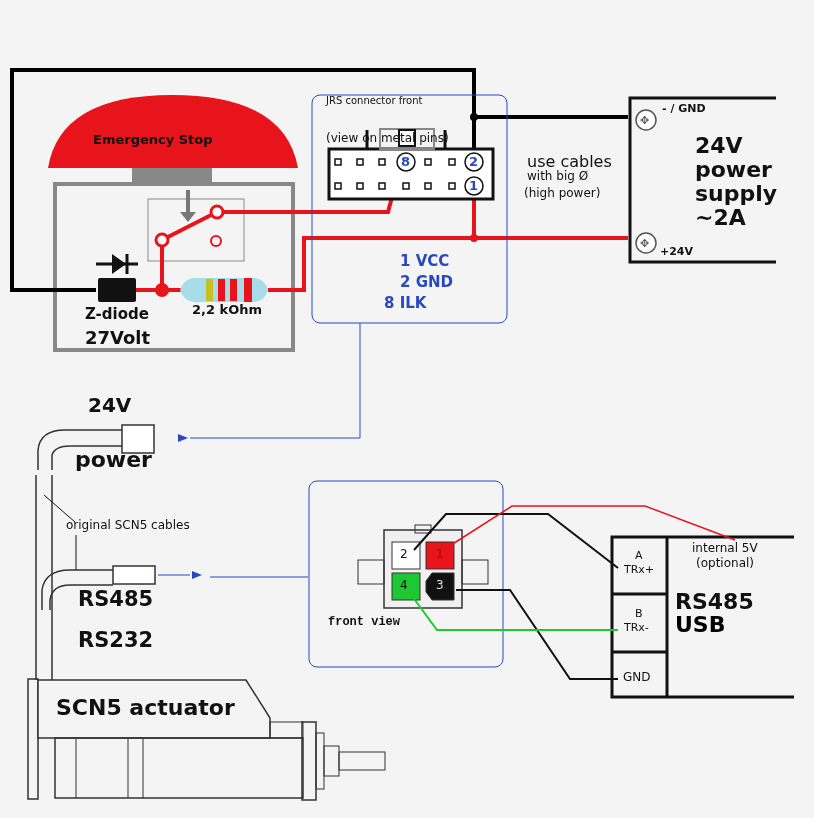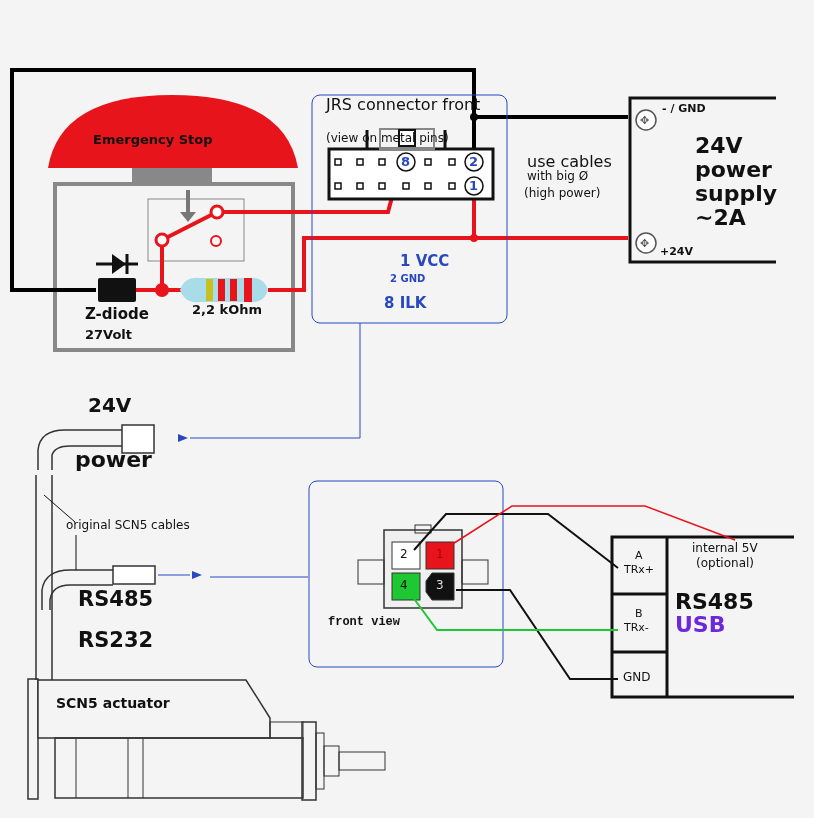--- a/index.html
+++ b/index.html
@@ -124,62 +124,62 @@
   <line x1="612" y1="652" x2="667" y2="652" stroke="#111" stroke-width="3"></line>
 
   <polyline points="414,550 446,514 548,514 618,568" fill="none" stroke="#111" stroke-width="2"></polyline>
   <polyline points="448,547 512,506 645,506 735,540" fill="none" stroke="#e8141c" stroke-width="1.5"></polyline>
   <polyline points="456,590 510,590 570,679 618,679" fill="none" stroke="#111" stroke-width="2"></polyline>
   <polyline points="412,596 437,630 618,630" fill="none" stroke="#1ec832" stroke-width="2"></polyline>
 </svg>
 
 <div class="lbl bold" style="left:93px;top:132px;font-size:13px;">Emergency Stop</div>
 <div class="lbl bold" style="left:85px;top:305px;font-size:15px;">Z-diode</div>
-<div class="lbl bold" style="left:85px;top:327px;font-size:13px;">27Volt</div>
+<div class="lbl bold" style="left:85px;top:327px;font-size:18px;">27Volt</div>
 <div class="lbl bold" style="left:192px;top:302px;font-size:13px;">2,2 kOhm</div>
 
-<div class="lbl" style="left:326px;top:95px;font-size:16px;">JRS  connector front</div>
+<div class="lbl" style="left:326px;top:95px;font-size:10px;">JRS  connector front</div>
 <div class="lbl" style="left:326px;top:111px;font-size:12px;margin-top:20px;">(view on metal pins)</div>
 <div class="lbl bold blue" style="left:401px;top:154px;font-size:13px;">8</div>
 <div class="lbl bold blue" style="left:469px;top:154px;font-size:13px;">2</div>
 <div class="lbl bold blue" style="left:469px;top:178px;font-size:13px;">1</div>
 <div class="lbl bold blue" style="left:400px;top:252px;font-size:15px;">1 VCC</div>
-<div class="lbl bold blue" style="left:390px;top:273px;font-size:10px;">2 GND</div>
+<div class="lbl bold blue" style="left:400px;top:273px;font-size:15px;">2 GND</div>
 <div class="lbl bold blue" style="left:384px;top:294px;font-size:15px;">8 ILK</div>
 
 <div class="lbl" style="left:527px;top:152px;font-size:16px;">use cables</div>
 <div class="lbl" style="left:527px;top:169px;font-size:12px;">with big Ø</div>
 <div class="lbl" style="left:524px;top:186px;font-size:12px;">(high power)</div>
 
 <div class="lbl bold" style="left:662px;top:102px;font-size:11px;">- / GND</div>
 <div class="lbl bold" style="left:660px;top:245px;font-size:11px;">+24V</div>
 <div class="lbl bold" style="left:695px;top:134px;font-size:22px;line-height:24px;">
   <div>24V</div>
   <div>power</div>
   <div>supply</div>
   <div>~2A</div>
 </div>
 
 <div class="lbl bold" style="left:88px;top:393px;font-size:20px;">24V</div>
 <div class="lbl bold" style="left:75px;top:447px;font-size:22px;">power</div>
 <div class="lbl" style="left:66px;top:518px;font-size:12px;">original SCN5 cables</div>
 <div class="lbl bold" style="left:78px;top:587px;font-size:21px;">RS485</div>
 <div class="lbl bold" style="left:78px;top:613px;font-size:21px;margin-top:15px;">RS232</div>
-<div class="lbl bold" style="left:56px;top:695px;font-size:14px;">SCN5 actuator</div>
+<div class="lbl bold" style="left:56px;top:695px;font-size:22px;">SCN5 actuator</div>
 
 <div class="lbl" style="left:400px;top:547px;font-size:12px;">2</div>
 <div class="lbl" style="left:436px;top:547px;font-size:12px;color:#a00;">1</div>
 <div class="lbl" style="left:400px;top:578px;font-size:12px;">4</div>
 <div class="lbl" style="left:436px;top:578px;font-size:12px;color:#ddd;">3</div>
 <div class="lbl bold" style="left:328px;top:615px;font-size:12px;font-family:Liberation Mono, monospace;">front view</div>
 
 <div class="lbl" style="left:692px;top:541px;font-size:12px;">internal 5V</div>
 <div class="lbl" style="left:696px;top:556px;font-size:12px;">(optional)</div>
 <div class="lbl" style="left:635px;top:549px;font-size:11px;">A</div>
 <div class="lbl" style="left:624px;top:563px;font-size:11px;">TRx+</div>
 <div class="lbl" style="left:635px;top:607px;font-size:11px;">B</div>
 <div class="lbl" style="left:624px;top:621px;font-size:11px;">TRx-</div>
 <div class="lbl" style="left:623px;top:670px;font-size:12px;">GND</div>
 <div class="lbl bold" style="left:675px;top:590px;font-size:22px;line-height:23px;">
   <div>RS485</div>
-  <div style="color:#6d28d9;">USB</div>
+  <div style="color:#000000;">USB</div>
 </div>
 </div>
 
 </body></html>

